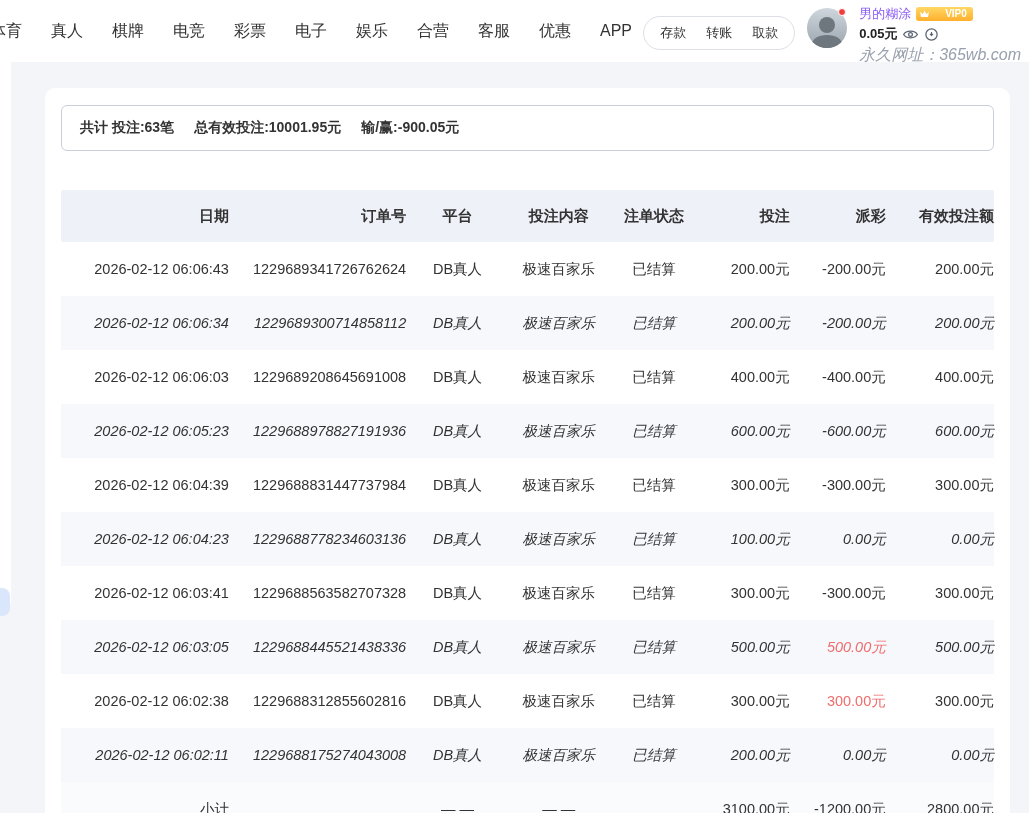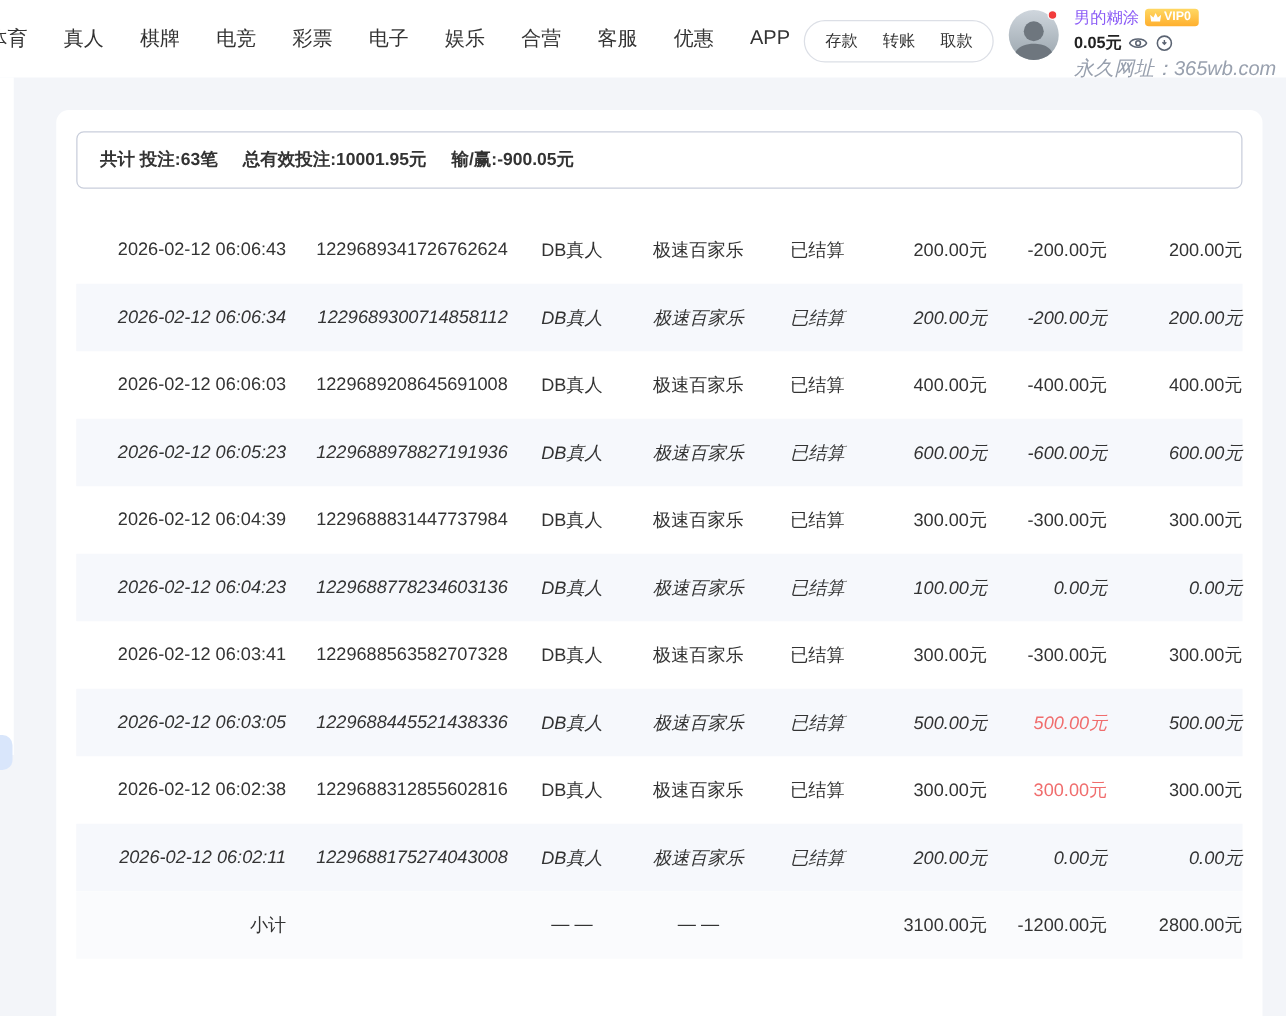--- a/index.html
+++ b/index.html
@@ -40,21 +40,21 @@
   .avatar svg { display:block; }
   .red-dot {
     position:absolute; top:0; right:1px; width:8px; height:8px;
     border-radius:50%; background:#f23c3c; border:1px solid #fff;
   }
 
   .acct-info { display:flex; flex-direction:column; gap:2px; font-size:12px; }
   .acct-line1 { display:flex; align-items:center; gap:5px; }
   .username { font-size:13px; color:#8b5cf6; }
   .vip-badge {
-    display:inline-flex; align-items:center; gap:2px;
+    display:inline-flex; align-items:center; gap:16px;
     background:linear-gradient(180deg,#ffd863,#ffaf2e);
     color:#fff; font-size:10px; font-weight:bold;
     padding:1px 6px 1px 4px; border-radius:3px; line-height:12px;
   }
   .acct-line2 { display:flex; align-items:center; gap:6px;text-align:right; }
   .balance { font-size:13px; font-weight:bold; color:#222; }
   .mini-icon { width:15px; height:15px; color:#5a6372; display:inline-flex; }
   .acct-line3 { color:#98a0ae; font-size:16px;font-style:italic; }
   .acct-line3 .url { color:#98a0ae; }
 
@@ -68,21 +68,21 @@
     background:#d9e6fb; border-radius:0 8px 8px 0; cursor:pointer;
   }
 
   
   .card {
     position:relative; margin:26px 19px 0 45px; width:965px;
     height:725px; background:#fff; border-radius:10px 10px 0 0;
     padding-top:17px;
   }
   .summary-box {
-    margin:0 16px 22px; border:1px solid #c9cedb; border-radius:6px;
+    margin:0 16px 39px; border:1px solid #c9cedb; border-radius:6px;
     padding:13px 18px; display:flex; gap:20px;
     font-size:14px; font-weight:600; color:#333; background:#fff;
   }
 
   
   .tbl { margin:0 16px; }
   .tr {
     display:grid;
     grid-template-columns:18% 19% 11% 10.7% 9.7% 9.7% 10.3% 11.6%;
     align-items:center; height:54px; font-size:14.5px; color:#333;
@@ -166,20 +166,30 @@
 
 <div class="card">
 
   <div class="summary-box">
     <span>共计 投注:63笔</span>
     <span>总有效投注:10001.95元</span>
     <span>输/赢:-900.05元</span>
   </div>
 
   <div class="tbl">
+    <div class="tr thead">
+      <div class="td ta-r">日期</div>
+      <div class="td ta-r">订单号</div>
+      <div class="td ta-c">平台</div>
+      <div class="td ta-c">投注内容</div>
+      <div class="td ta-c">注单状态</div>
+      <div class="td ta-r">投注</div>
+      <div class="td ta-r">派彩</div>
+      <div class="td ta-r">有效投注额</div>
+    </div>
 
     <div>
         <div class="tr row">
     <div class="td ta-r">2026-02-12 06:06:43</div>
     <div class="td ta-r">1229689341726762624</div>
     <div class="td ta-c">DB真人</div>
     <div class="td ta-c">极速百家乐</div>
     <div class="td ta-c">已结算</div>
     <div class="td ta-r">200.00元</div>
     <div class="td ta-r">-200.00元</div>

